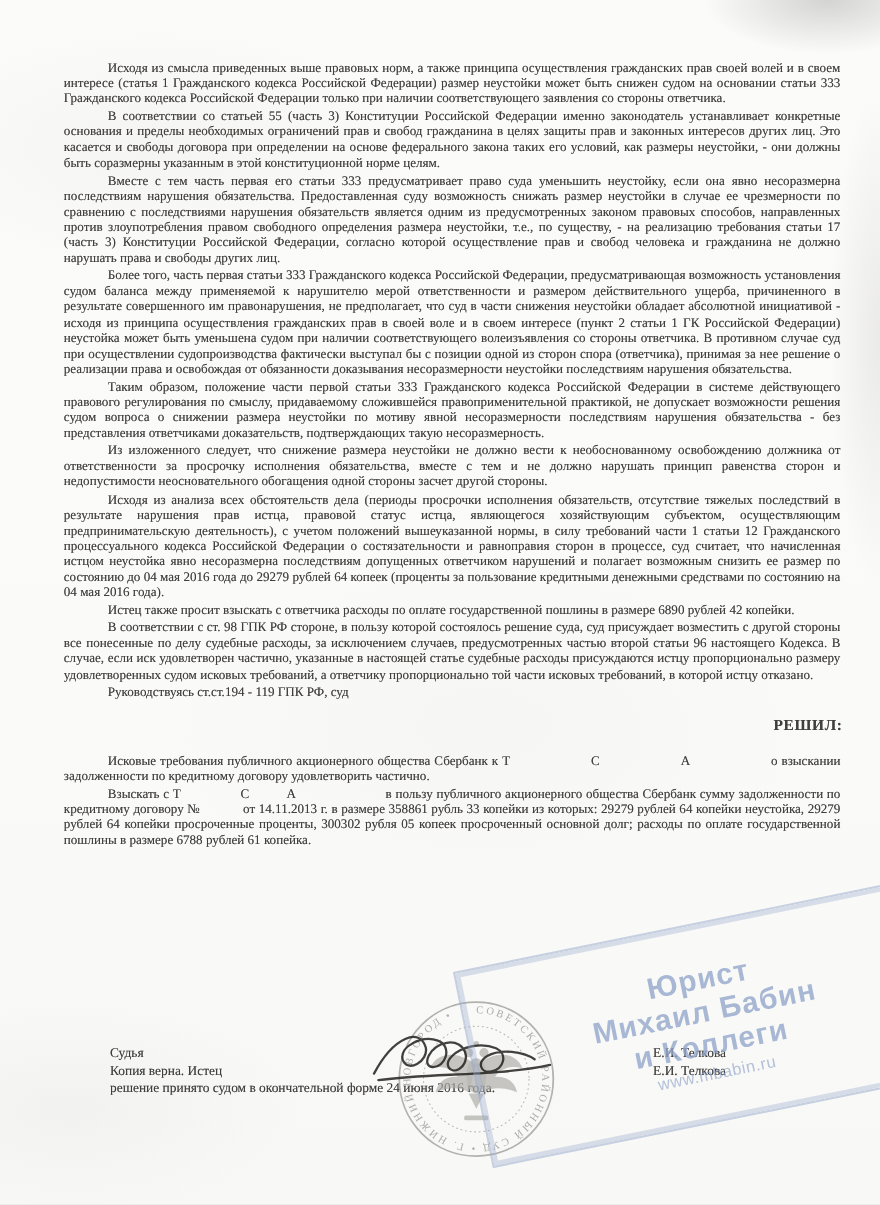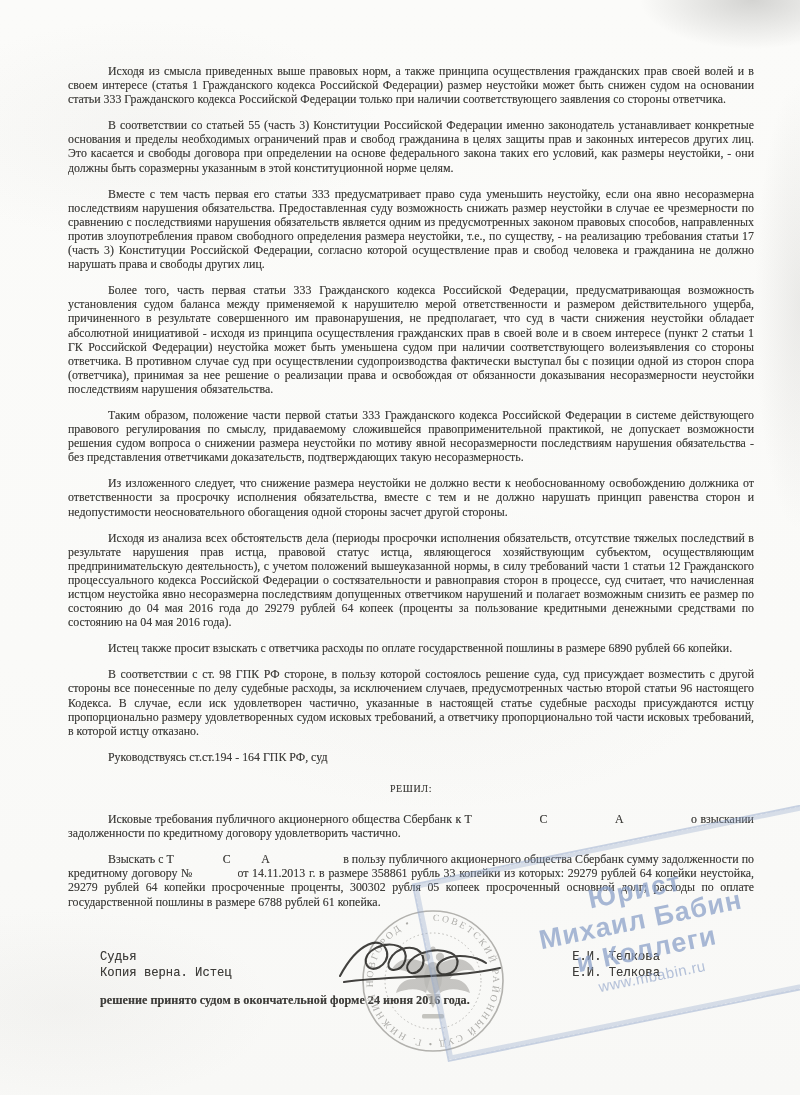--- a/index.html
+++ b/index.html
@@ -15,34 +15,34 @@
       radial-gradient(300px 140px at 8% 92%, rgba(185,183,178,.10), transparent 70%),
       linear-gradient(180deg, #fbfbf9 0%, #fafaf8 60%, #f8f8f6 100%);
   }
   .textblock {
     position:absolute; left:56px; top:52px; width:710px;
     color:#403f3c; font-size:11.9px; line-height:14.1px;
     text-align:justify;
     text-shadow:0 0 0.6px rgba(64,63,60,.55);
     filter:blur(.18px);
   }
-  .textblock p { margin:12px; text-indent:40px; }
+  .textblock p { margin:2px; text-indent:40px; }
   .resolution-heading {
-    text-align:center; text-indent:0 !important;
-    font-weight:normal; letter-spacing:.6px; font-size:10px;
+    text-align:right; text-indent:0 !important;
+    font-weight:bold; letter-spacing:.6px; font-size:14px;
     margin:18px 0 16px 0 !important;
   }
   .signature-block {
     position:absolute; left:100px; top:950px; width:620px;
     color:#3e3d3a; font-size:12.2px; line-height:15.5px;
     text-shadow:0 0 .6px rgba(64,63,60,.5); filter:blur(.18px);
   }
-  .sig-row { display:flex; justify-content:space-between;font-family:Liberation Mono, monospace; }
+  .sig-row { display:flex; justify-content:space-between; }
   .sig-row .name { margin-right:60px; }
-  .final-note { margin-top:12px;font-weight:bold; }
+  .final-note { margin-top:1px; }
   
   .seal { position:absolute; left:350px; top:898px; width:166px; height:166px; z-index:2; opacity:.85; }
   
   .handsign { position:absolute; left:332px; top:932px; width:180px; height:58px; z-index:3; }
   
   .watermark {
     position:absolute; left:448px; top:880px; width:430px; height:178px;
     transform:rotate(-11.5deg); transform-origin:left bottom;
     border:2px solid rgba(148,168,204,.50);
     box-shadow:inset 0 0 0 3px rgba(255,255,255,.0), inset 0 0 0 4px rgba(148,168,204,.35);
@@ -60,23 +60,23 @@
 <div class="page">
 
   <div class="textblock">
     <p>Исходя из смысла приведенных выше правовых норм, а также принципа осуществления гражданских прав своей волей и в своем интересе (статья 1 Гражданского кодекса Российской Федерации) размер неустойки может быть снижен судом на основании статьи 333 Гражданского кодекса Российской Федерации только при наличии соответствующего заявления со стороны ответчика.</p>
     <p>В соответствии со статьей 55 (часть 3) Конституции Российской Федерации именно законодатель устанавливает конкретные основания и пределы необходимых ограничений прав и свобод гражданина в целях защиты прав и законных интересов других лиц. Это касается и свободы договора при определении на основе федерального закона таких его условий, как размеры неустойки, - они должны быть соразмерны указанным в этой конституционной норме целям.</p>
     <p>Вместе с тем часть первая его статьи 333 предусматривает право суда уменьшить неустойку, если она явно несоразмерна последствиям нарушения обязательства. Предоставленная суду возможность снижать размер неустойки в случае ее чрезмерности по сравнению с последствиями нарушения обязательств является одним из предусмотренных законом правовых способов, направленных против злоупотребления правом свободного определения размера неустойки, т.е., по существу, - на реализацию требования статьи 17 (часть 3) Конституции Российской Федерации, согласно которой осуществление прав и свобод человека и гражданина не должно нарушать права и свободы других лиц.</p>
     <p>Более того, часть первая статьи 333 Гражданского кодекса Российской Федерации, предусматривающая возможность установления судом баланса между применяемой к нарушителю мерой ответственности и размером действительного ущерба, причиненного в результате совершенного им правонарушения, не предполагает, что суд в части снижения неустойки обладает абсолютной инициативой - исходя из принципа осуществления гражданских прав в своей воле и в своем интересе (пункт 2 статьи 1 ГК Российской Федерации) неустойка может быть уменьшена судом при наличии соответствующего волеизъявления со стороны ответчика. В противном случае суд при осуществлении судопроизводства фактически выступал бы с позиции одной из сторон спора (ответчика), принимая за нее решение о реализации права и освобождая от обязанности доказывания несоразмерности неустойки последствиям нарушения обязательства.</p>
     <p>Таким образом, положение части первой статьи 333 Гражданского кодекса Российской Федерации в системе действующего правового регулирования по смыслу, придаваемому сложившейся правоприменительной практикой, не допускает возможности решения судом вопроса о снижении размера неустойки по мотиву явной несоразмерности последствиям нарушения обязательства - без представления ответчиками доказательств, подтверждающих такую несоразмерность.</p>
     <p>Из изложенного следует, что снижение размера неустойки не должно вести к необоснованному освобождению должника от ответственности за просрочку исполнения обязательства, вместе с тем и не должно нарушать принцип равенства сторон и недопустимости неосновательного обогащения одной стороны засчет другой стороны.</p>
     <p>Исходя из анализа всех обстоятельств дела (периоды просрочки исполнения обязательств, отсутствие тяжелых последствий в результате нарушения прав истца, правовой статус истца, являющегося хозяйствующим субъектом, осуществляющим предпринимательскую деятельность), с учетом положений вышеуказанной нормы, в силу требований части 1 статьи 12 Гражданского процессуального кодекса Российской Федерации о состязательности и равноправия сторон в процессе, суд считает, что начисленная истцом неустойка явно несоразмерна последствиям допущенных ответчиком нарушений и полагает возможным снизить ее размер по состоянию до 04 мая 2016 года до 29279 рублей 64 копеек (проценты за пользование кредитными денежными средствами по состоянию на 04 мая 2016 года).</p>
-    <p>Истец также просит взыскать с ответчика расходы по оплате государственной пошлины в размере 6890 рублей 66 копейки.</p>
+    <p>Истец также просит взыскать с ответчика расходы по оплате государственной пошлины в размере 6890 рублей 42 копейки.</p>
     <p>В соответствии с ст. 98 ГПК РФ стороне, в пользу которой состоялось решение суда, суд присуждает возместить с другой стороны все понесенные по делу судебные расходы, за исключением случаев, предусмотренных частью второй статьи 96 настоящего Кодекса. В случае, если иск удовлетворен частично, указанные в настоящей статье судебные расходы присуждаются истцу пропорционально размеру удовлетворенных судом исковых требований, а ответчику пропорционально той части исковых требований, в которой истцу отказано.</p>
-    <p>Руководствуясь ст.ст.194 - 164 ГПК РФ, суд</p>
+    <p>Руководствуясь ст.ст.194 - 119 ГПК РФ, суд</p>
 
     <p class="resolution-heading">РЕШИЛ:</p>
 
     <p>Исковые требования публичного акционерного общества Сбербанк к Т&nbsp;&nbsp;&nbsp;&nbsp;&nbsp;&nbsp;&nbsp;&nbsp;&nbsp;&nbsp;&nbsp;&nbsp;&nbsp;&nbsp;&nbsp;&nbsp;&nbsp;&nbsp;&nbsp;&nbsp;С&nbsp;&nbsp;&nbsp;&nbsp;&nbsp;&nbsp;&nbsp;&nbsp;&nbsp;&nbsp;&nbsp;&nbsp;&nbsp;&nbsp;&nbsp;&nbsp;&nbsp;&nbsp;&nbsp;&nbsp;А&nbsp;&nbsp;&nbsp;&nbsp;&nbsp;&nbsp;&nbsp;&nbsp;&nbsp;&nbsp;&nbsp;&nbsp;&nbsp;&nbsp;&nbsp;&nbsp;&nbsp;&nbsp;&nbsp;&nbsp;о взыскании задолженности по кредитному договору удовлетворить частично.</p>
     <p>Взыскать с Т&nbsp;&nbsp;&nbsp;&nbsp;&nbsp;&nbsp;&nbsp;&nbsp;&nbsp;&nbsp;&nbsp;&nbsp;&nbsp;&nbsp;&nbsp;&nbsp;С&nbsp;&nbsp;&nbsp;&nbsp;&nbsp;&nbsp;&nbsp;&nbsp;&nbsp;&nbsp;А&nbsp;&nbsp;&nbsp;&nbsp;&nbsp;&nbsp;&nbsp;&nbsp;&nbsp;&nbsp;&nbsp;&nbsp;&nbsp;&nbsp;&nbsp;&nbsp;&nbsp;&nbsp;&nbsp;&nbsp;&nbsp;&nbsp;&nbsp;&nbsp;в пользу публичного акционерного общества Сбербанк сумму задолженности по кредитному договору №&nbsp;&nbsp;&nbsp;&nbsp;&nbsp;&nbsp;&nbsp;&nbsp;&nbsp;&nbsp;&nbsp;&nbsp;от 14.11.2013 г. в размере 358861 рубль 33 копейки из которых: 29279 рублей 64 копейки неустойка, 29279 рублей 64 копейки просроченные проценты, 300302 рубля 05 копеек просроченный основной долг; расходы по оплате государственной пошлины в размере 6788 рублей 61 копейка.</p>
   </div>
 
   <div class="signature-block">
     <div class="sig-row">
       <span>Судья</span>

